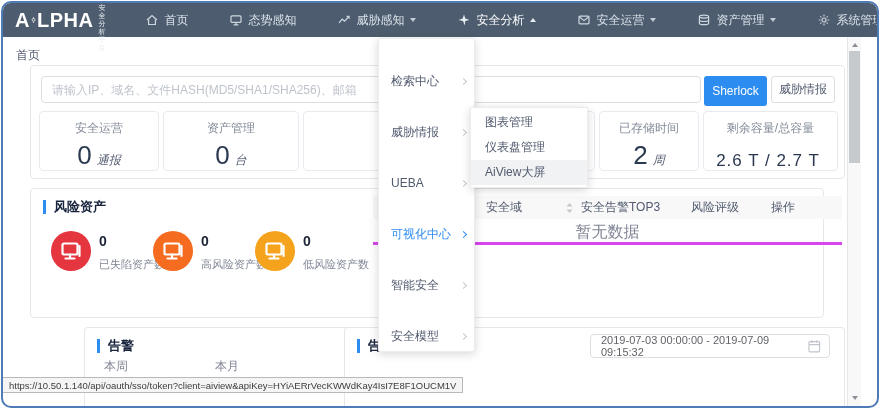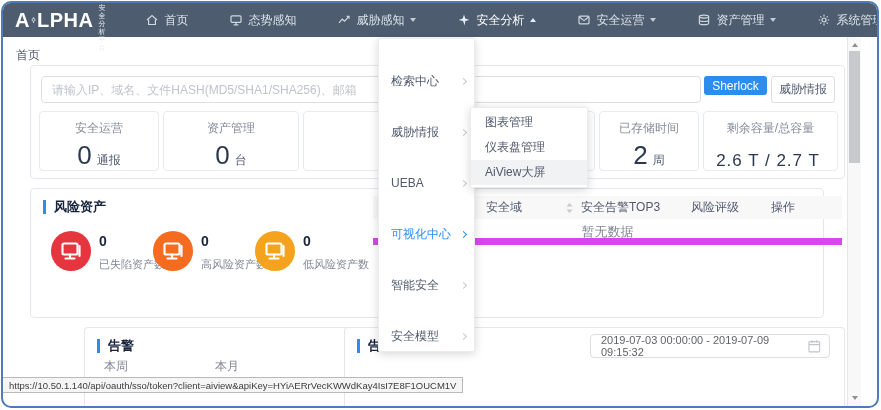--- a/index.html
+++ b/index.html
@@ -26,55 +26,55 @@
 
   
   .breadcrumb { position:absolute; left:13px; top:44px; font-size:12px; color:#515a6e; }
 
   .card { position:absolute; background:#fff; border:1px solid #e4e7ec; border-radius:4px; }
   .top-card  { left:27px; top:62px; width:815px; height:114px; }
   .search-input { position:absolute; left:10px; top:10px; width:660px; height:27px;
       border:1px solid #dcdee2; border-radius:4px; padding:0 10px; font-size:12px; color:#515a6e;
       font-family:"Liberation Sans","DejaVu Sans",sans-serif; outline:none; }
   .search-input::placeholder { color:#bfc4cc; }
-  .btn-sherlock { position:absolute; left:673px; top:10px; width:63px; height:19px;
+  .btn-sherlock { position:absolute; left:673px; top:10px; width:63px; height:30px;
       background:#2d8cf0; color:#fff; border:none; border-radius:3px; font-size:12px; cursor:pointer; }
   .btn-threat { position:absolute; left:740px; top:10px; width:64px; height:27px;
       background:#fff; color:#515a6e; border:1px solid #dcdee2; border-radius:3px; font-size:12px; cursor:pointer; }
 
   .stat-card { position:absolute; top:45px; height:60px; border:1px solid #e7eaef; border-radius:4px;
                text-align:center; padding-top:8px; background:#fff; }
   .sc1 { left:8px;   width:120px; }
   .sc2 { left:132px; width:136px; }
   .sc3 { left:272px; width:292px; }
   .sc4 { left:568px; width:100px; }
   .sc5 { left:672px; width:135px; }
   .stat-title { font-size:12px; color:#848b99; }
   .stat-value { margin-top:4px; font-size:26px; color:#2b3950; line-height:28px; }
-  .stat-unit  { font-size:12px; color:#515a6e; margin-left:5px; }
+  .stat-unit  { font-size:12px; color:#515a6e; margin-left:5px;font-style:italic; }
   .sc5 .stat-value { font-size:17px; letter-spacing:1px; padding-top:6px; }
 
   .risk-card { left:27px; top:185px; width:794px; height:130px; }
   .sec-title { position:absolute; left:12px; top:9px; display:flex; align-items:center;
                font-size:13px; font-weight:bold; color:#17233d; }
   .blue-bar { width:3px; height:14px; background:#2d8cf0; margin-right:8px; }
 
   .metric { position:absolute; top:42px; display:flex; }
   .m1 { left:20px; } .m2 { left:122px; } .m3 { left:224px; }
   .metric-text { margin-left:8px; padding-top:2px; }
   .metric-value { font-size:14px; font-weight:bold; color:#1c2438; }
   .metric-label { margin-top:8px; font-size:11px; color:#808695; white-space:nowrap; }
 
   .asset-table { position:absolute; left:342px; top:7px; width:469px; }
   .thead { display:flex; height:23px; background:#f8f8f9; align-items:center; }
   .th { font-size:12px; color:#515a6e; padding-left:8px; display:flex; align-items:center; }
   .th1{width:105px;gap:8px;} .th2{width:95px;gap:40px;} .th3{width:110px;} .th4{width:80px;} .th5{width:79px;}
   .sort-icon { margin-left:4px; }
-  .empty-row { height:26px; line-height:26px; text-align:center; font-size:13px; color:#808695;
-               border-bottom:7px solid #d946ef; }
+  .empty-row { height:26px; line-height:26px; text-align:center; font-size:16px; color:#808695;
+               border-bottom:3px solid #d946ef; }
 
   .alerts-card { left:33px; top:324px; width:302px; height:84px; border-radius:4px 4px 0 0; border-bottom:none;margin-left:48px; }
   .tab { position:absolute; top:30px; font-size:12px; color:#808695; cursor:pointer; }
   .tab-week { left:19px; } .tab-month { left:130px; }
 
   .astat-card { left:341px; top:324px; width:501px; height:84px; border-radius:4px 4px 0 0; border-bottom:none; }
   .date-picker { position:absolute; right:14px; top:6px; width:240px; height:24px;
       border:1px solid #dcdee2; border-radius:4px; display:flex; align-items:center;
       padding:0 8px 0 10px; font-size:11px; color:#606266; cursor:pointer;margin-left:40px; }
   .date-picker svg { margin-left:auto; }

